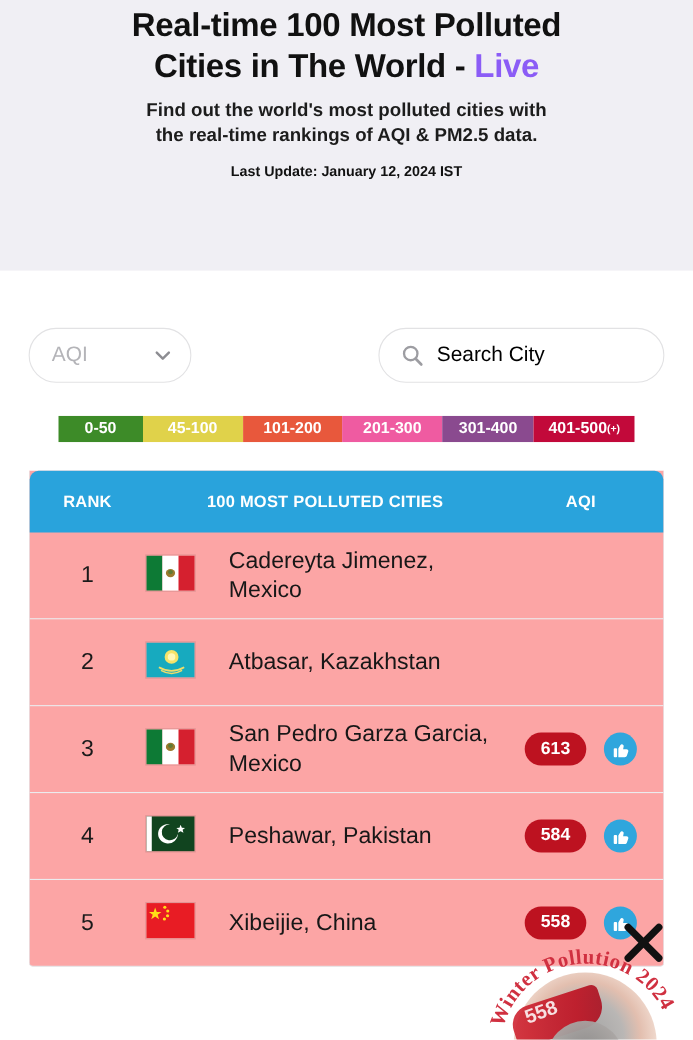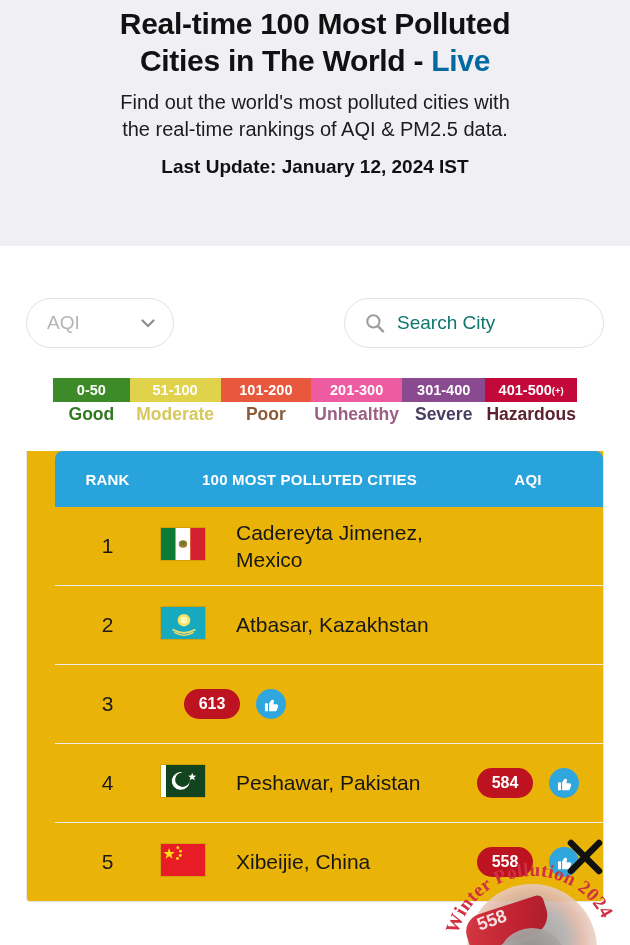--- a/index.html
+++ b/index.html
@@ -28,32 +28,32 @@
     font-weight: bold;
     color: #111111;
     line-height: 1.22;
     letter-spacing: -0.3px;
     margin: 4px 0 0 0;
   }
   .title .live-dash {
     color: #111111;
   }
   .title .live {
-    color: #0369a1;
+    color: #8b5cf6;
     margin-top: 15px;
   }
   .subtitle {
-    font-size: 20px;
+    font-size: 17px;
     color: #1c1c1c;
     line-height: 1.32;
     margin: 10px 0 0 0;
-    font-weight: 400;
+    font-weight: 700;
   }
   .last-update {
-    font-size: 19px;
+    font-size: 13px;
     font-weight: bold;
     color: #111111;
     margin: 14px 0 0 0;
   }
 
   
   .controls {
     display: flex;
     align-items: center;
     justify-content: space-between;
@@ -92,21 +92,21 @@
     box-sizing: border-box;
   }
   .search-box .mag {
     width: 20px;
     height: 20px;
     flex: 0 0 auto;
     margin-right: 12px;
   }
   .search-box .ph {
     font-size: 19px;
-    color: #0f766e;
+    color: #000000;
   }
 
   
   .legend-wrap {
     margin: 30px auto 0 auto;
     width: 524px;
   }
   .legend-bar {
     display: flex;
     height: 24px;
@@ -132,22 +132,21 @@
     font-weight: bold;
     white-space: nowrap;
   }
 
   
   .table-wrap {
     margin: 26px 26px 0 26px;
     border: 1px solid #e6e6e8;
     border-top: none;
     border-radius: 0 0 4px 4px;
-    background: #eab308;
-    padding-left: 28px;
+    background: #fca5a5;
   }
   .thead {
     background: #29a3dc;
     border-radius: 8px 8px 0 0;
     height: 56px;
     display: flex;
     align-items: center;
     color: #ffffff;
     font-size: 15px;
     font-weight: bold;
@@ -321,33 +320,25 @@
         <line x1="12.9" y1="13.1" x2="18" y2="18.4" stroke="#9d9da2" stroke-width="2.4" stroke-linecap="round"></line>
       </svg>
     </span>
     <span class="ph">Search City</span>
   </div>
 </div>
 
 <div class="legend-wrap">
   <div class="legend-bar" id="legend-bar">
       <div class="legend-seg" style="background: rgb(61, 139, 40); width: 82px;">0-50</div>
-      <div class="legend-seg" style="background: rgb(224, 210, 74); width: 97px;">51-100</div>
+      <div class="legend-seg" style="background: rgb(224, 210, 74); width: 97px;">45-100</div>
       <div class="legend-seg" style="background: rgb(232, 88, 60); width: 97px;">101-200</div>
       <div class="legend-seg" style="background: rgb(239, 91, 161); width: 97px;">201-300</div>
       <div class="legend-seg" style="background: rgb(138, 74, 143); width: 89px;">301-400</div>
       <div class="legend-seg" style="background: rgb(194, 9, 58); width: 98px;">401-500<sup>(+)</sup></div>
-    </div>
-  <div class="legend-labels" id="legend-labels">
-      <div class="legend-label" style="width: 82px; color: rgb(47, 122, 32);">Good</div>
-      <div class="legend-label" style="width: 97px; color: rgb(214, 200, 92);">Moderate</div>
-      <div class="legend-label" style="width: 97px; color: rgb(138, 90, 58);">Poor</div>
-      <div class="legend-label" style="width: 97px; color: rgb(156, 95, 132);">Unhealthy</div>
-      <div class="legend-label" style="width: 89px; color: rgb(74, 63, 99);">Severe</div>
-      <div class="legend-label" style="width: 98px; color: rgb(92, 34, 48);">Hazardous</div>
     </div>
 </div>
 
 <div class="table-wrap">
   <div class="thead">
     <div class="c-rank">RANK</div>
     <div class="c-city">100 MOST POLLUTED CITIES</div>
     <div class="c-aqi">AQI</div>
   </div>
   <div id="table-body">
@@ -372,20 +363,30 @@
               <circle cx="24" cy="14" r="6.6" fill="#f5e36a"></circle>
               <circle cx="24" cy="14" r="3.6" fill="#fff8b8"></circle>
               <path d="M12 24 Q24 31 36 24" fill="none" stroke="#f0dc6a" stroke-width="1.9"></path>
               <path d="M14 27 Q24 33 34 27" fill="none" stroke="#f0dc6a" stroke-width="1.5"></path>
             </svg></span>
           <span class="city-name">Atbasar, Kazakhstan</span>
         </div>
       </div>
       <div class="trow">
         <div class="rank-cell">3</div>
+        <div class="city-cell">
+          <span><svg class="flag" viewBox="0 0 46 34" preserveAspectRatio="none">
+              <rect x="0" y="0" width="15.3" height="34" fill="#0d7a35"></rect>
+              <rect x="15.3" y="0" width="15.4" height="34" fill="#ffffff"></rect>
+              <rect x="30.7" y="0" width="15.3" height="34" fill="#d5202f"></rect>
+              <ellipse cx="23" cy="17" rx="4.4" ry="4.0" fill="#9c7a2e"></ellipse>
+              <ellipse cx="23" cy="16" rx="2.3" ry="2.0" fill="#5e7a35"></ellipse>
+            </svg></span>
+          <span class="city-name">San Pedro Garza Garcia, Mexico</span>
+        </div>
         <div class="aqi-cell">
           <span class="aqi-badge">613</span>
           <span class="thumb">
             <svg width="17" height="17" viewBox="0 0 20 20" aria-hidden="true">
               <path fill="#ffffff" d="M7.2 18h6.9c1 0 1.9-.6 2.2-1.5l1.5-4.2a2 2 0 0 0-1.9-2.7h-3.6l.6-3a1.9 1.9 0 0 0-3.4-1.5L7.2 8.9V18z"></path>
               <rect fill="#ffffff" x="2.3" y="8.4" width="3.6" height="9.6" rx="1"></rect>
             </svg>
           </span>
         </div>
       </div>

